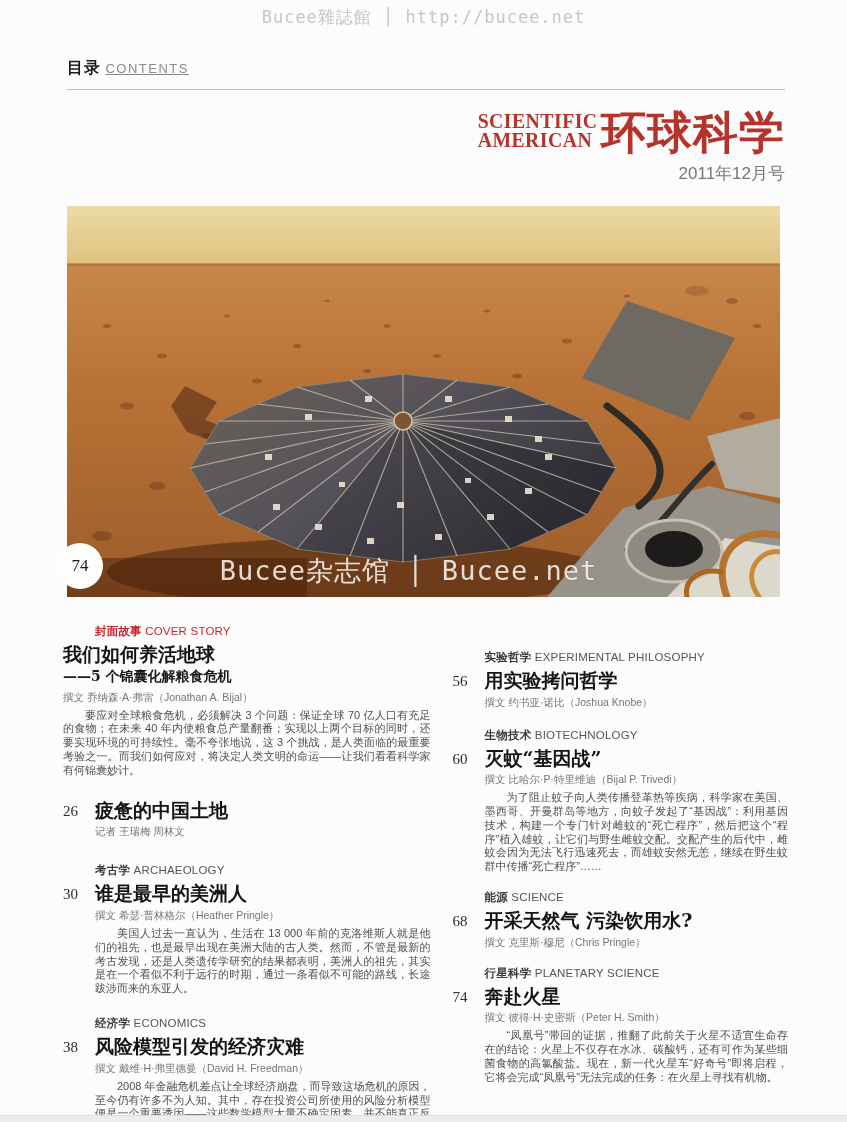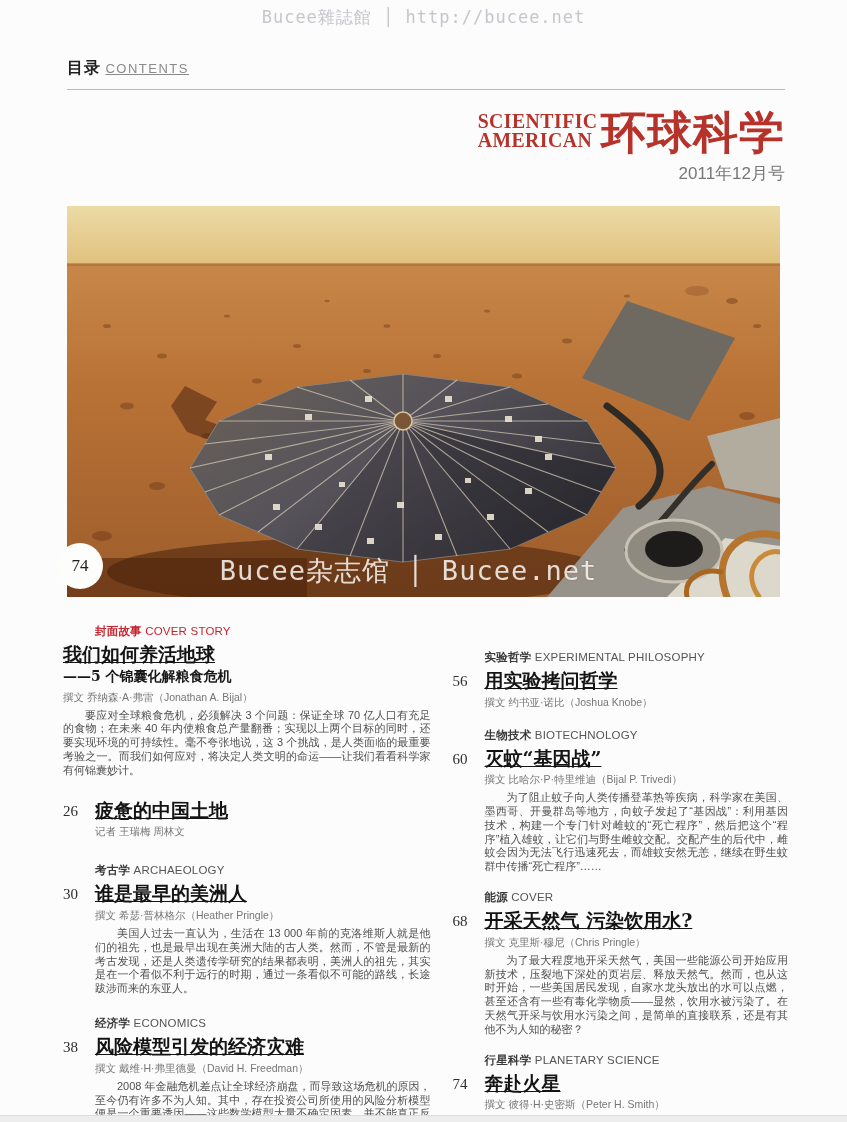--- a/index.html
+++ b/index.html
@@ -34,21 +34,21 @@
   .col-left{width:378px;}
   .col-right{width:345px;padding-top:26px;}
   .entry{margin-bottom:15px;}
   .cat{font-size:11.5px;margin:6px 0 5px 32px;letter-spacing:0.2px;}
   .cat .cat-zh{font-weight:bold;color:#3a3a3a;}
   .cat .cat-en{color:#555;}
   .cat.red .cat-zh,.cat.red .cat-en{color:#c8232c;}
   .row{display:flex;}
   .pagenum{width:32px;flex:none;font-family:"Liberation Serif",serif;font-size:15px;color:#2e2e2e;padding-top:3px;}
   .ebody{flex:1;min-width:0;}
-  .title{font-family:"DejaVu Serif",serif;font-size:19px;font-weight:bold;color:#141414;line-height:1.08;text-decoration:underline;}
+  .title{font-family:"DejaVu Serif",serif;font-size:19px;font-weight:bold;color:#141414;line-height:1.08;}
   .subtitle{font-family:"DejaVu Serif",serif;font-size:14px;font-weight:bold;color:#191919;margin-top:3px;}
   .byline{font-size:10.5px;color:#767676;margin-top:5px;}
   .summary{font-size:11px;color:#4e4e4e;line-height:1.26;text-align:justify;text-indent:2em;margin-top:4px;}
   .title:empty,.subtitle:empty,.byline:empty,.summary:empty{display:none;}
   
   .bottom-bar{position:absolute;left:0;right:0;bottom:0;height:6px;background:#ededed;border-top:1px solid #dcdcdc;}
 </style>
 </head>
 <body>
 
@@ -281,28 +281,27 @@
             <div class="title">灭蚊“基因战”</div>
             <div class="byline">撰文 比哈尔·P·特里维迪（Bijal P. Trivedi）</div>
             <div class="summary">为了阻止蚊子向人类传播登革热等疾病，科学家在美国、墨西哥、开曼群岛等地方，向蚊子发起了“基因战”：利用基因技术，构建一个专门针对雌蚊的“死亡程序”，然后把这个“程序”植入雄蚊，让它们与野生雌蚊交配。交配产生的后代中，雌蚊会因为无法飞行迅速死去，而雄蚊安然无恙，继续在野生蚊群中传播“死亡程序”……</div>
           </div>
         </div>
       </div>
 
       <div class="entry" style="margin-top:16px;">
         <div class="cat">
           <span class="cat-zh">能源</span>
-          <span class="cat-en">COVER</span>
+          <span class="cat-en">SCIENCE</span>
         </div>
         <div class="row">
           <div class="pagenum">68</div>
           <div class="ebody">
             <div class="title">开采天然气 污染饮用水?</div>
             <div class="byline">撰文 克里斯·穆尼（Chris Pringle）</div>
-            <div class="summary">为了最大程度地开采天然气，美国一些能源公司开始应用新技术，压裂地下深处的页岩层、释放天然气。然而，也从这时开始，一些美国居民发现，自家水龙头放出的水可以点燃，甚至还含有一些有毒化学物质——显然，饮用水被污染了。在天然气开采与饮用水污染之间，是简单的直接联系，还是有其他不为人知的秘密？</div>
           </div>
         </div>
       </div>
 
       <div class="entry" style="margin-top:16px;">
         <div class="cat">
           <span class="cat-zh">行星科学</span>
           <span class="cat-en">PLANETARY SCIENCE</span>
         </div>
         <div class="row">

